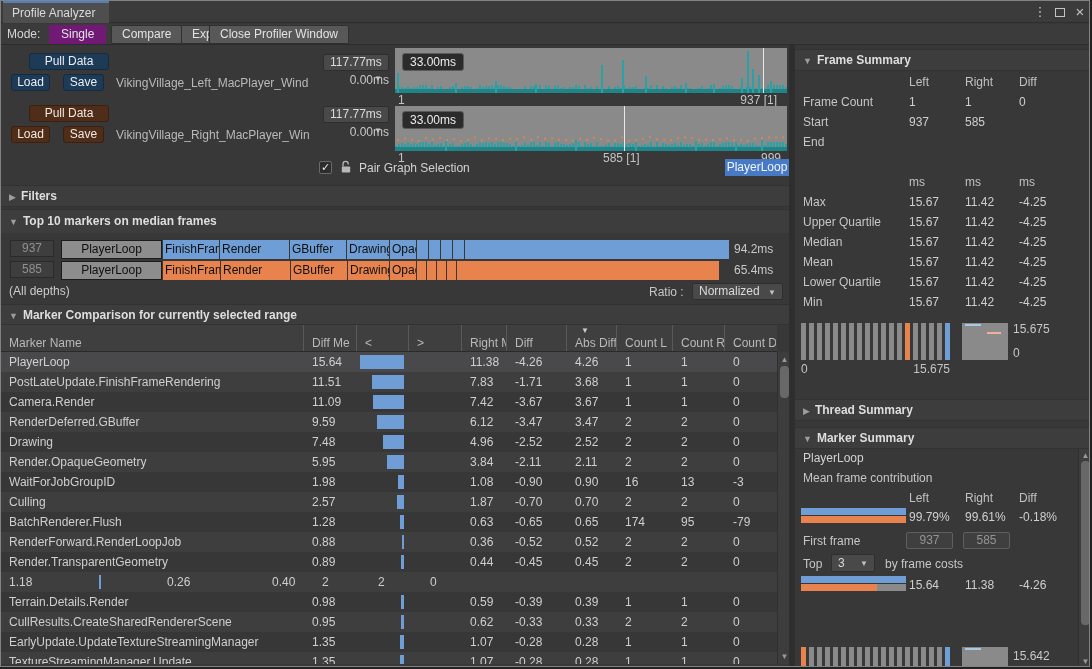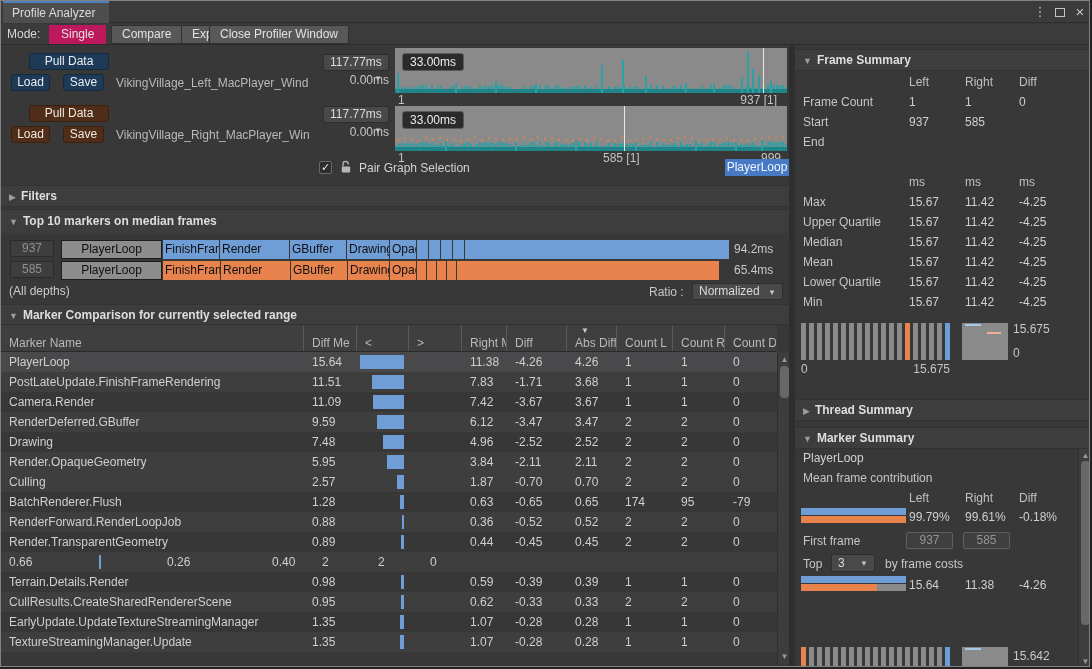--- a/index.html
+++ b/index.html
@@ -11,21 +11,21 @@
   
   .titlebar { position:absolute; left:0; top:0; width:100%; height:22px; background:#3b3b3b; border-bottom:1px solid #2e2e2e; }
   .tab { position:absolute; left:2px; top:0; width:106px; height:22px; background:#4e4e4e; border-top:2px solid #4f7fbe; color:#dadada; line-height:20px; padding-left:9px; }
   .win-ico { position:absolute; top:2px; color:#c4c4c4; font-size:13px; line-height:18px; text-align:center; width:16px; cursor:default; }
   .maxbox { position:absolute; top:7px; width:10px; height:9px; border:1.5px solid #c4c4c4; }
 
   
   .toolbar { position:absolute; left:0; top:23px; width:100%; height:21px; background:#3b3b3b; border-bottom:1px solid #2c2c2c; }
   .tb-label { position:absolute; top:3px; color:#d6d6d6; }
   .tb-btn { position:absolute; top:1px; height:19px; background:#585858; border:1px solid #303030; border-radius:2px; color:#e2e2e2; text-align:center; line-height:17px; padding:0 10px; }
-  .tb-flat { position:absolute; top:1px; height:19px; background:#be185d; color:#e2e2e2; text-align:right; line-height:18px; padding:0 12px; }
+  .tb-flat { position:absolute; top:1px; height:19px; background:#701a75; color:#e2e2e2; text-align:right; line-height:18px; padding:0 12px; }
 
   
   .btn-blue { position:absolute; background:#1d3a57; border:1px solid #142a41; border-radius:3px; color:#e8eef5; text-align:center; }
   .btn-brown { position:absolute; background:#4f2d18; border:1px solid #3a2010; border-radius:3px; color:#f2e8e0; text-align:center; }
   .fname { position:absolute; color:#b9b9b9; }
   .dropdown { position:absolute; background:#494949; border:1px solid #2e2e2e; border-radius:2px; color:#dadada; line-height:15px; padding:0 6px; }
   .dropdown .dd-arrow { float:right; font-size:8px; color:#c0c0c0; margin-top:1px; }
   .ms-label { position:absolute; color:#c8c8c8; text-align:right; }
 
   
@@ -627,20 +627,34 @@
           <div class="lbar" style="width: 17px;"></div>
         </div>
         <div class="c" style="width: 53px;"></div>
         <div class="c" style="width: 45px;">3.84</div>
         <div class="c" style="width: 60px;">-2.11</div>
         <div class="c" style="width: 50px;">2.11</div>
         <div class="c" style="width: 56px;">2</div>
         <div class="c" style="width: 52px;">2</div>
         <div class="c" style="width: 51px;">0</div>
       </div>
+      <div class="crow even">
+        <div class="c" style="width: 303px;">WaitForJobGroupID</div>
+        <div class="c" style="width: 53px;">1.98</div>
+        <div class="barcell" style="width: 52px;">
+          <div class="lbar" style="width: 6px;"></div>
+        </div>
+        <div class="c" style="width: 53px;"></div>
+        <div class="c" style="width: 45px;">1.08</div>
+        <div class="c" style="width: 60px;">-0.90</div>
+        <div class="c" style="width: 50px;">0.90</div>
+        <div class="c" style="width: 56px;">16</div>
+        <div class="c" style="width: 52px;">13</div>
+        <div class="c" style="width: 51px;">-3</div>
+      </div>
       <div class="crow odd">
         <div class="c" style="width: 303px;">Culling</div>
         <div class="c" style="width: 53px;">2.57</div>
         <div class="barcell" style="width: 52px;">
           <div class="lbar" style="width: 7px;"></div>
         </div>
         <div class="c" style="width: 53px;"></div>
         <div class="c" style="width: 45px;">1.87</div>
         <div class="c" style="width: 60px;">-0.70</div>
         <div class="c" style="width: 50px;">0.70</div>
@@ -684,21 +698,21 @@
         </div>
         <div class="c" style="width: 53px;"></div>
         <div class="c" style="width: 45px;">0.44</div>
         <div class="c" style="width: 60px;">-0.45</div>
         <div class="c" style="width: 50px;">0.45</div>
         <div class="c" style="width: 56px;">2</div>
         <div class="c" style="width: 52px;">2</div>
         <div class="c" style="width: 51px;">0</div>
       </div>
       <div class="crow odd">
-        <div class="c" style="width: 53px;">0.66</div>
+        <div class="c" style="width: 53px;">1.18</div>
         <div class="barcell" style="width: 52px;">
           <div class="lbar" style="width: 2px;"></div>
         </div>
         <div class="c" style="width: 53px;"></div>
         <div class="c" style="width: 45px;">0.26</div>
         <div class="c" style="width: 60px; margin-top: 32px;">-0.40</div>
         <div class="c" style="width: 50px;">0.40</div>
         <div class="c" style="width: 56px;">2</div>
         <div class="c" style="width: 52px;">2</div>
         <div class="c" style="width: 51px;">0</div>

